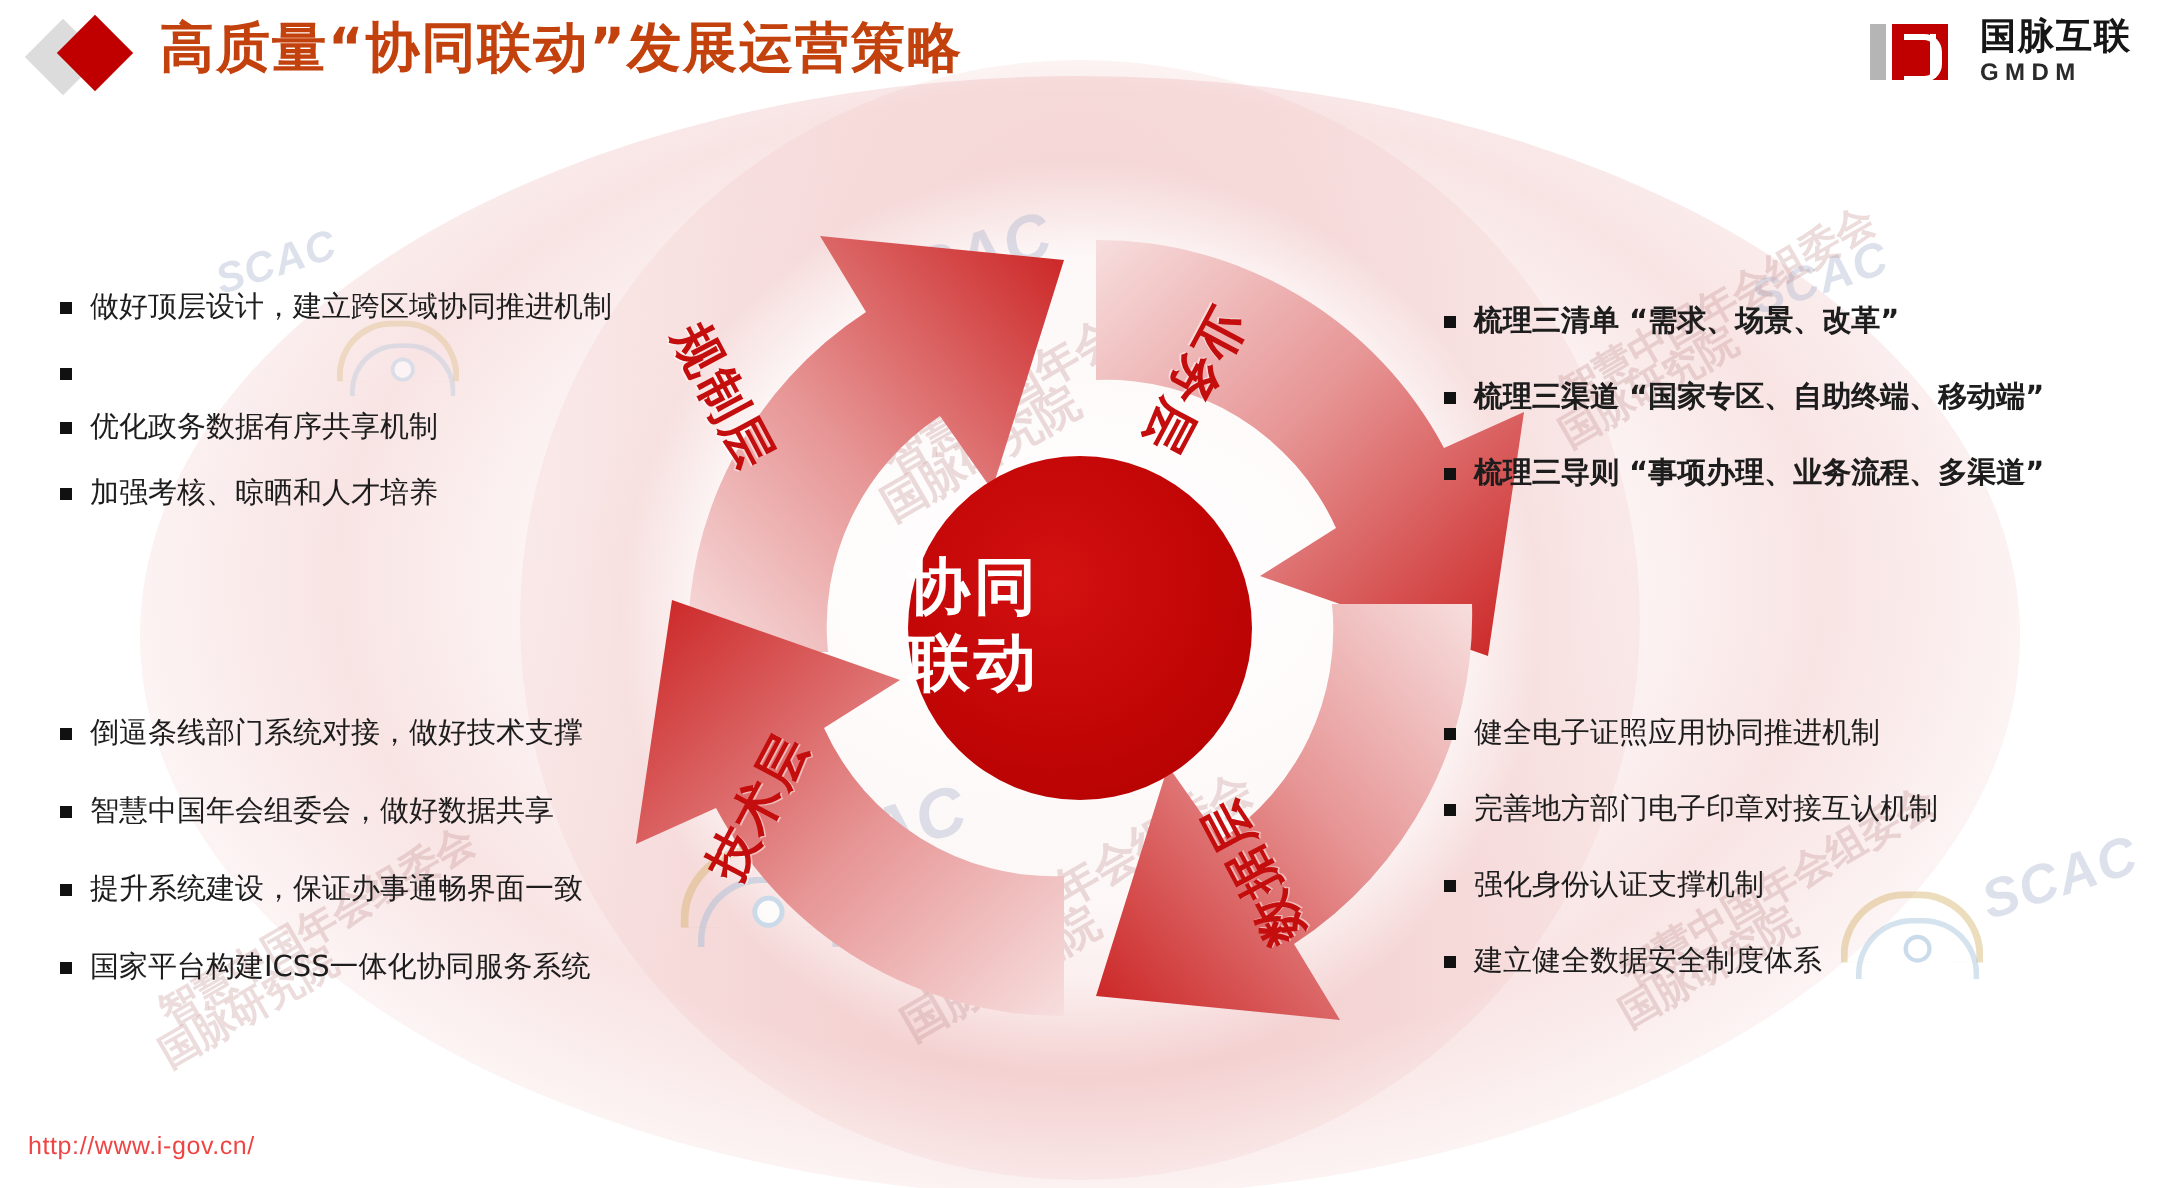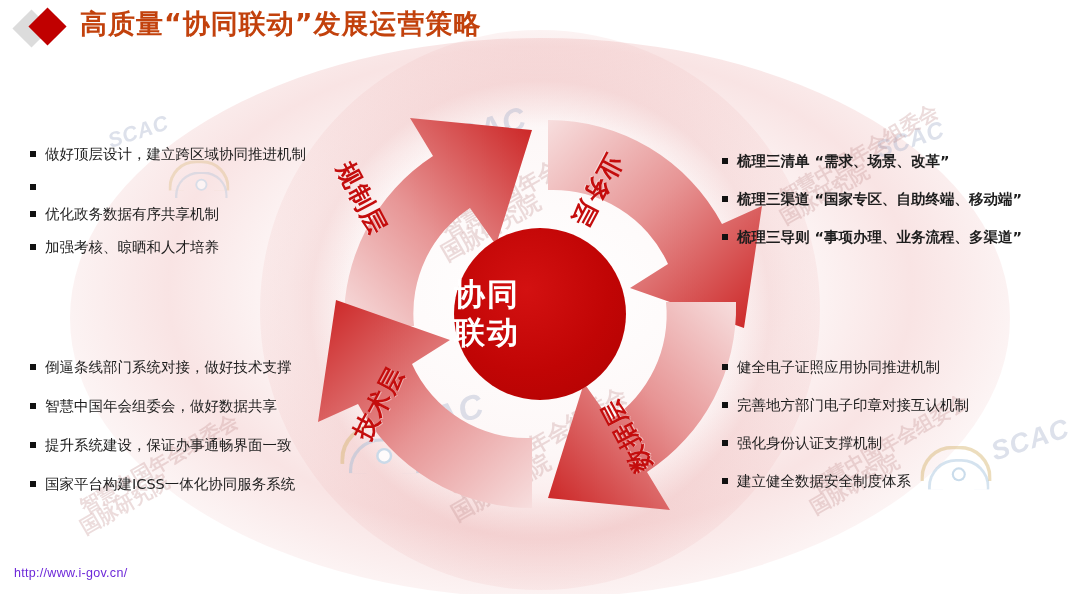--- a/index.html
+++ b/index.html
@@ -122,21 +122,21 @@
   .wm-arc2{
     position:absolute;left:6px;top:14px;width:80px;height:40px;border-radius:40px 40px 0 0;
     border:4px solid rgba(150,185,215,0.40);border-bottom:none;
   }
   .wm-dot{position:absolute;left:40px;top:26px;width:14px;height:14px;border-radius:50%;
           background:rgba(255,255,255,.85);border:3px solid rgba(150,185,215,.5);}
 
   
   .footer{
     position:absolute;left:14px;bottom:14px;
-    font-size:12.5px;color:#6d28d9;letter-spacing:.3px;
+    font-size:12.5px;color:#ef4444;letter-spacing:.3px;
     font-family:"Liberation Sans",sans-serif;
   }
 </style>
 </head>
 <body>
 
 <div class="slide">
 
   <div class="halo"></div>
   <div class="halo2"></div>
@@ -191,20 +191,32 @@
     <div class="wm-cn" style="margin-top:-2px;">国脉研究院</div>
   </div>
 
   <div class="header">
     <div class="diamonds">
       <div class="dia dia-gray"></div>
       <div class="dia dia-red"></div>
     </div>
     <div class="title">高质量“协同联动”发展运营策略</div>
 
+    <div class="brand">
+      <div class="brand-mark">
+        <div class="bm-bar"></div>
+        <div class="bm-box"></div>
+        <div class="bm-inner"></div>
+        <div class="bm-stem"></div>
+      </div>
+      <div class="brand-txt">
+        <div class="brand-cn">国脉互联</div>
+        <div class="brand-en">GMDM</div>
+      </div>
+    </div>
   </div>
 
   <div class="cycle">
     <svg viewBox="0 0 480 470">
       <defs>
         <linearGradient id="gTL" x1="0" y1="1" x2="1" y2="0">
           <stop offset="0%" stop-color="#f7dede"></stop>
           <stop offset="45%" stop-color="#e79595"></stop>
           <stop offset="100%" stop-color="#cb2222"></stop>
         </linearGradient>

